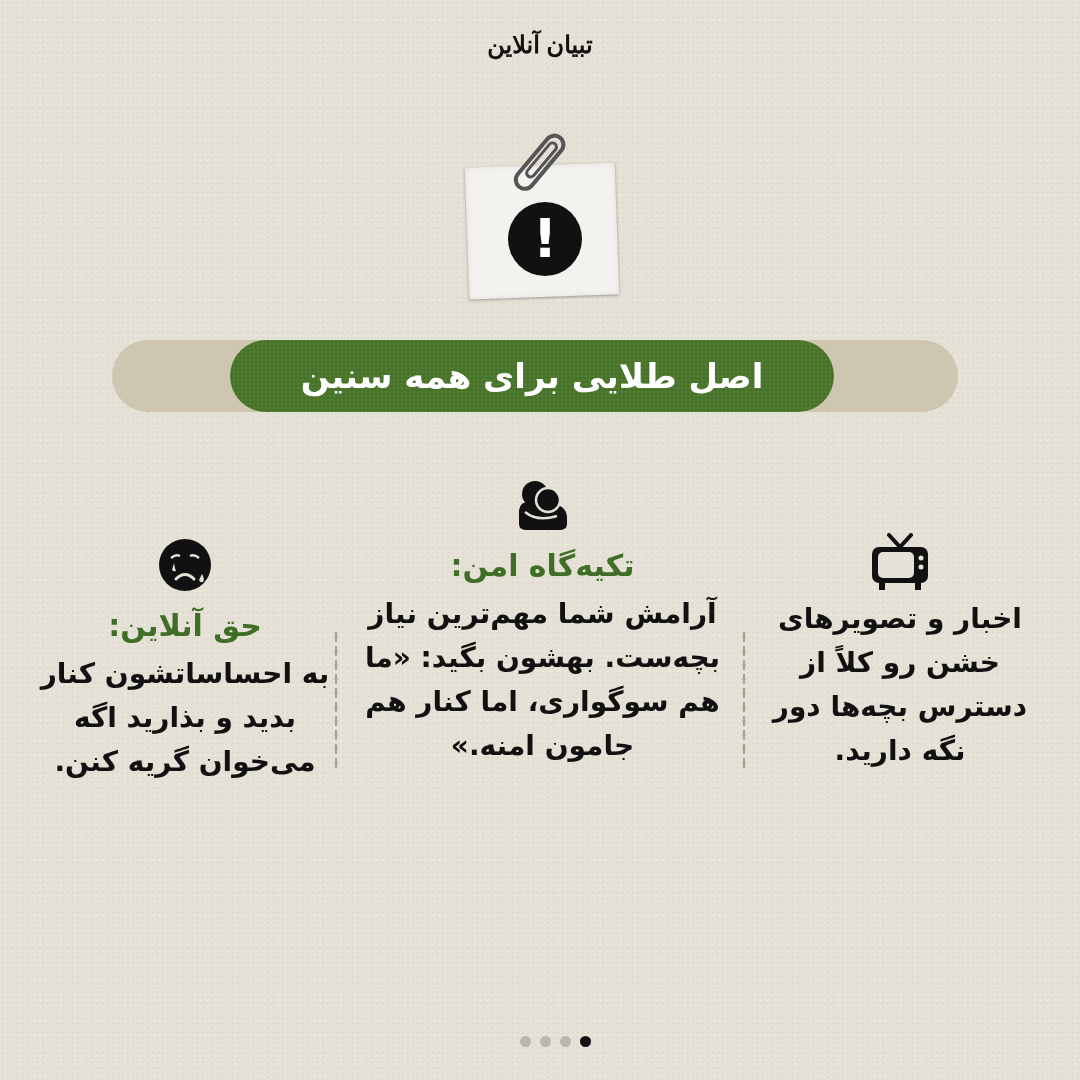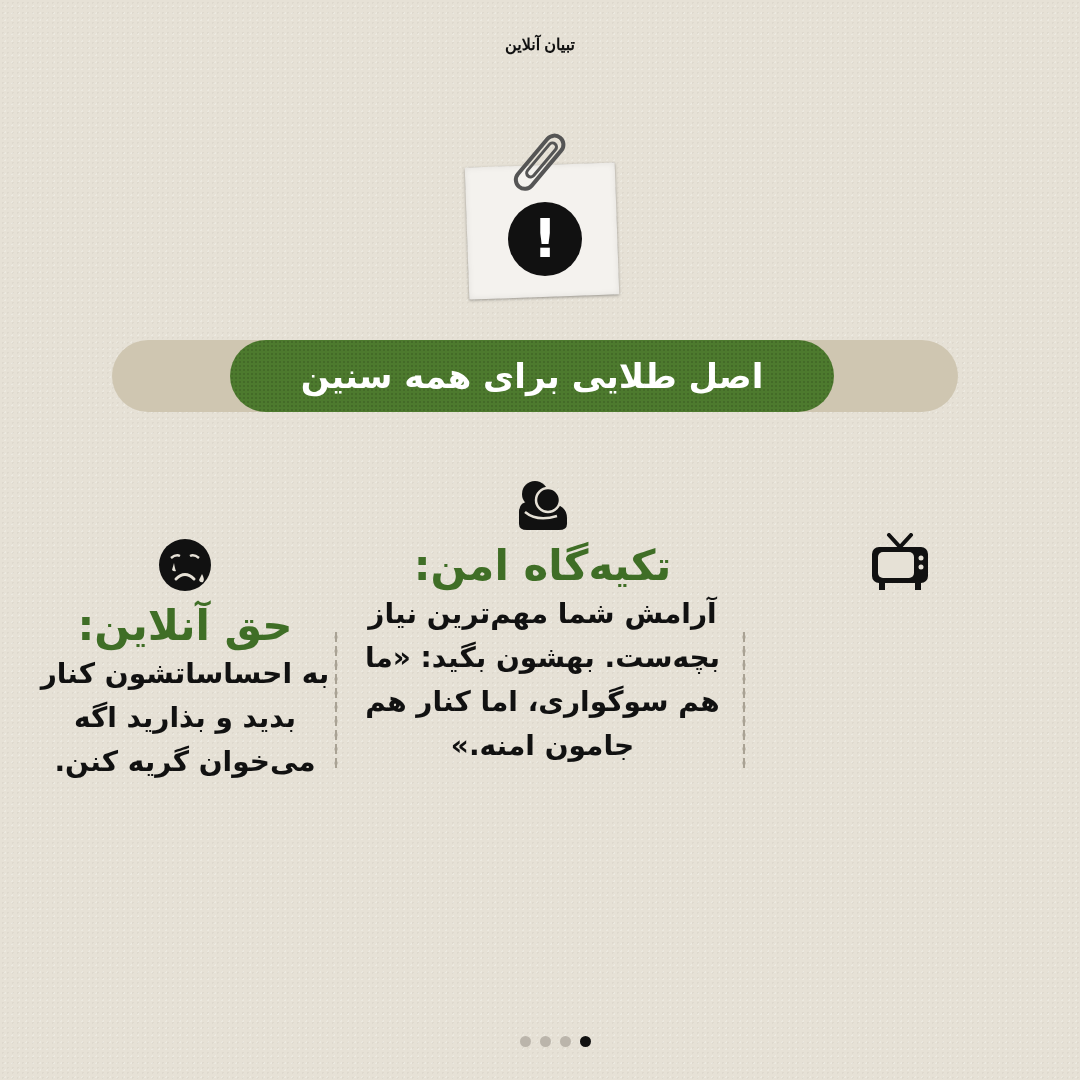--- a/index.html
+++ b/index.html
@@ -8,21 +8,21 @@
     background:#e6e1d6;
     background-image:
       radial-gradient(rgba(0,0,0,0.035) 1px, transparent 1px),
       radial-gradient(rgba(255,255,255,0.25) 1px, transparent 1px);
     background-size: 5px 5px, 7px 7px;
     background-position: 0 0, 2px 3px;
     font-family: "DejaVu Sans", sans-serif;
     direction: rtl;
   }
   .logo { position:absolute; left:0; right:0; top:30px; text-align:center; direction:rtl; }
-  .logo-fa { font-family:Liberation Serif, serif; font-weight:bold; font-size:16px; color:#111; line-height:30px; }
+  .logo-fa { font-family:Liberation Sans, sans-serif; font-weight:bold; font-size:24px; color:#111; line-height:30px; }
   .logo-en { font-family:"DejaVu Sans Mono", monospace; font-size:14px; letter-spacing:2px; color:#222; direction:ltr; line-height:18px; }
 
   .note {
     position:absolute; left:467px; top:165px; width:150px; height:132px;
     background:#f4f2ee; transform:rotate(-2deg);
     box-shadow: 0 1px 3px rgba(0,0,0,0.35), inset 0 0 6px rgba(0,0,0,0.08);
   }
   .clip { position:absolute; left:506px; top:128px; width:66px; height:70px; }
   .alert {
     position:absolute; left:508px; top:202px; width:74px; height:74px; border-radius:50%;
@@ -37,21 +37,21 @@
   .banner {
     position:absolute; left:230px; top:340px; width:604px; height:72px; border-radius:36px;
     background:#4d7a2e;
     background-image: radial-gradient(rgba(0,0,0,0.12) 1px, transparent 1px);
     background-size:4px 4px;
     color:#fff; font-weight:bold; font-size:34px; line-height:72px; text-align:center;
   }
 
   .col { position:absolute; text-align:center; direction:rtl; }
   .col .icon { display:flex; justify-content:center; }
-  .col .title { color:#3f6e26; font-weight:bold; font-size:42px; line-height:40px; }
+  .col .title { color:#3f6e26; font-weight:bold; font-size:30px; line-height:40px; }
   .col .body { color:#111; font-weight:bold; font-size:28px; line-height:44px; }
 
   .col-right { left:770px; top:533px; width:260px; }
   .col-center { left:350px; top:478px; width:385px; }
   .col-left { left:40px; top:538px; width:290px; }
 
   .col-right .title { margin-top:14px; }
   .col-center .title { margin-top:14px; }
   .col-left .title { margin-top:14px; }
   .body { margin-top:6px; }
@@ -92,20 +92,21 @@
     <svg width="62" height="58" viewBox="0 0 62 58">
       <path d="M20 2 L31 14 L42 2" stroke="#111" stroke-width="4" fill="none" stroke-linecap="round"></path>
       <rect x="3" y="14" width="56" height="36" rx="7" fill="#111"></rect>
       <rect x="9" y="19" width="36" height="26" rx="5" fill="#e6e1d6"></rect>
       <circle cx="52" cy="25" r="2.5" fill="#e6e1d6"></circle>
       <circle cx="52" cy="34" r="2.5" fill="#e6e1d6"></circle>
       <rect x="10" y="49" width="6" height="8" fill="#111"></rect>
       <rect x="46" y="49" width="6" height="8" fill="#111"></rect>
     </svg>
   </div>
+  <div class="body">اخبار و تصویرهای خشن رو کلاً از دسترس بچه‌ها دور نگه دارید.</div>
 </div>
 
 <div class="dots dots-right"></div>
 
 <div class="col col-center">
   <div class="icon">
     <svg width="60" height="54" viewBox="0 0 60 54">
       <circle cx="22" cy="16" r="13" fill="#111"></circle>
       <path d="M6 34 Q6 22 20 24 L40 26 Q54 28 54 40 L54 46 Q54 52 46 52 L14 52 Q6 52 6 46 Z" fill="#111"></path>
       <circle cx="35" cy="22" r="12" fill="#111" stroke="#e6e1d6" stroke-width="2.5"></circle>

